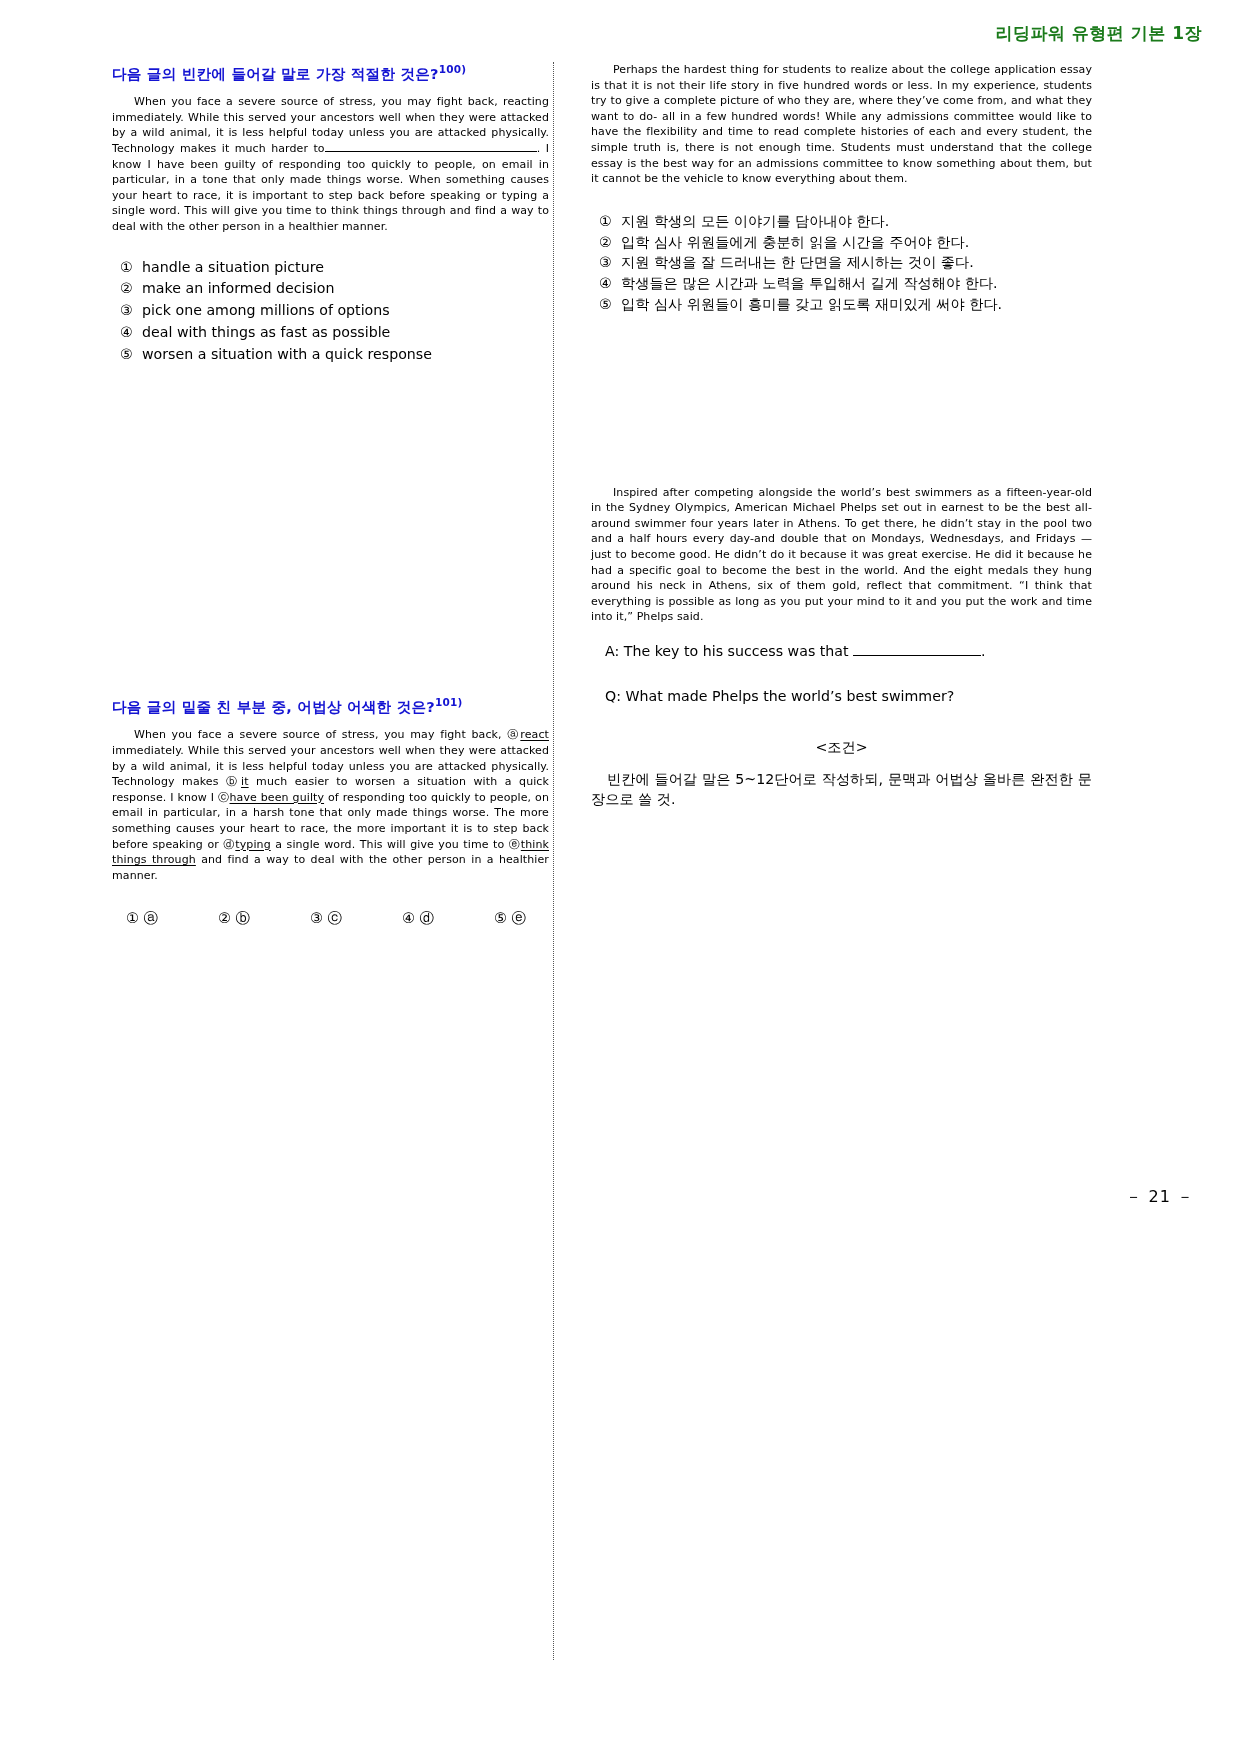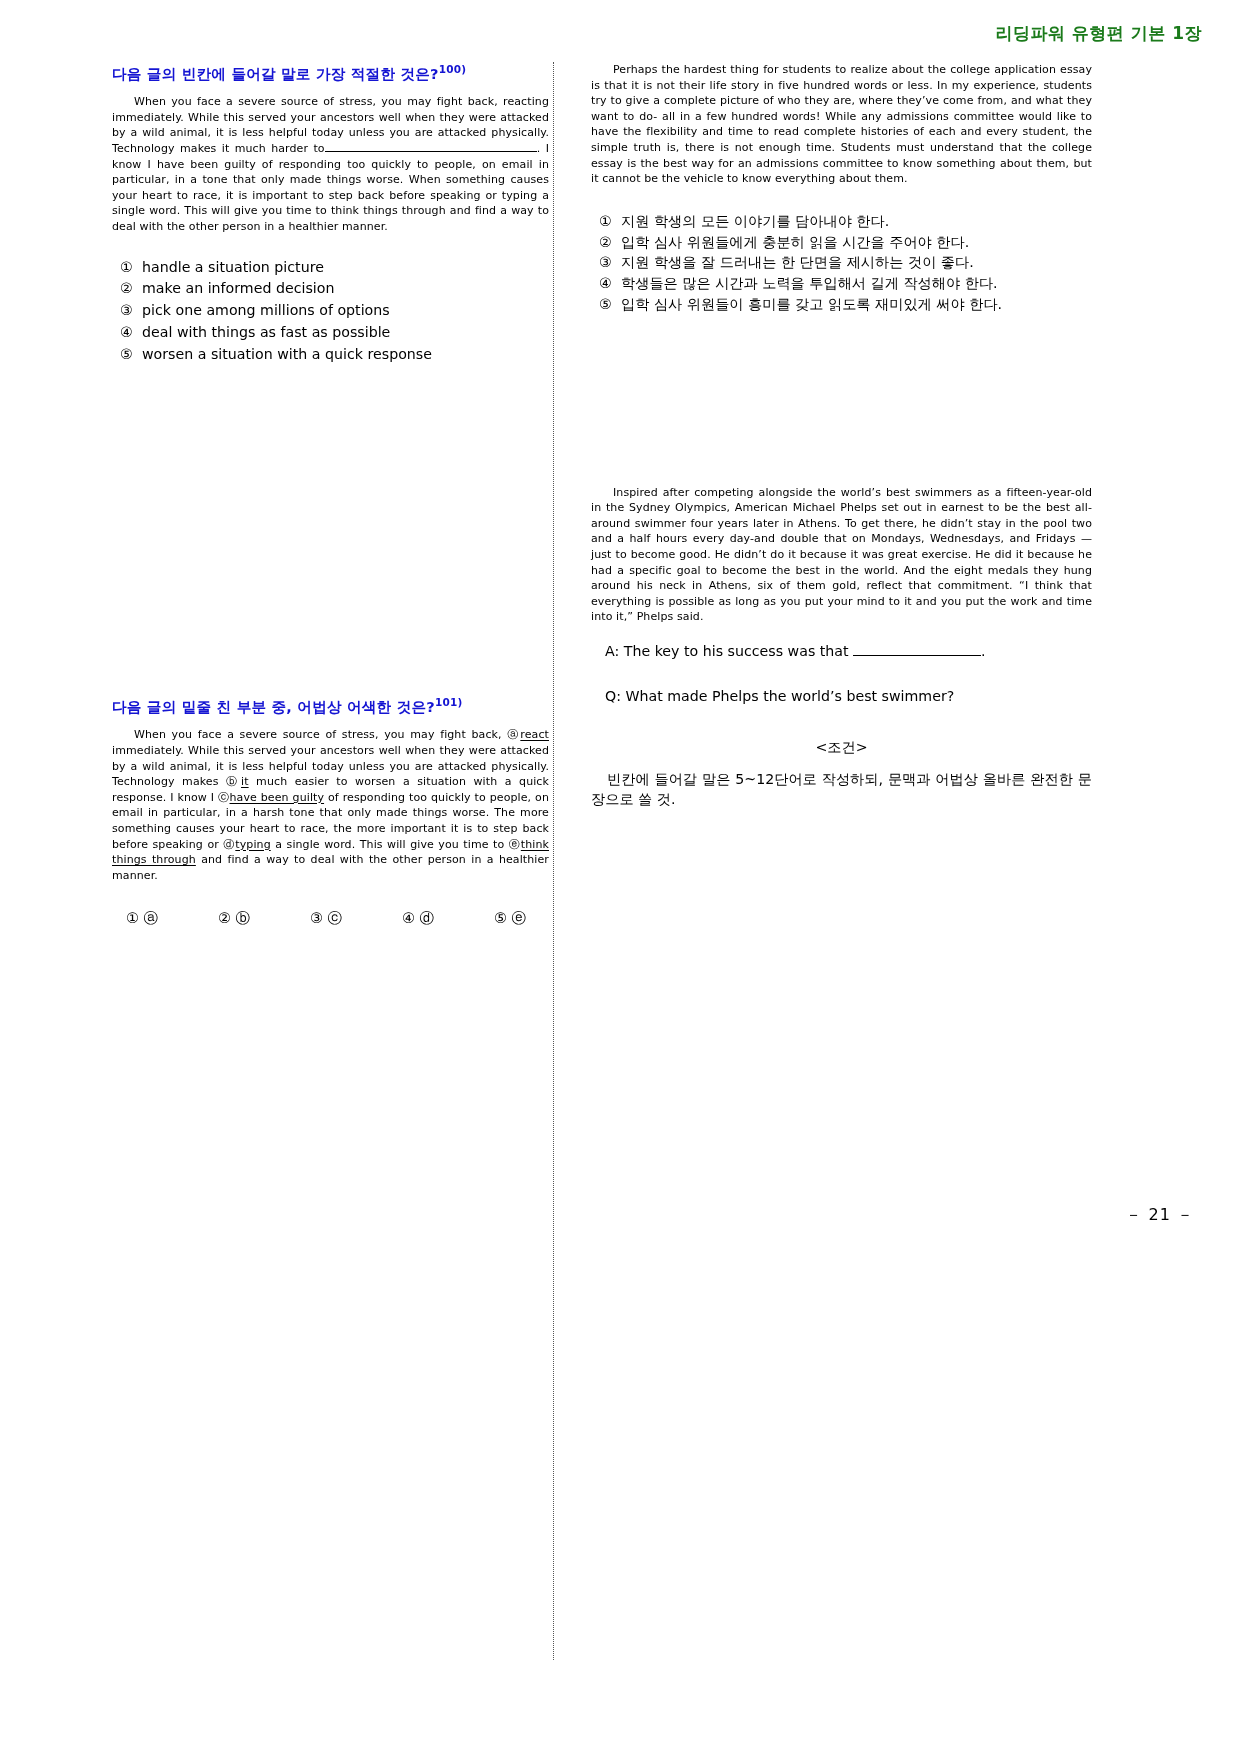--- a/index.html
+++ b/index.html
@@ -156,21 +156,21 @@
   .answer-line {
     margin-top: 30px;
     font-size: 13.4px;
     padding-left: 6px;
     white-space: nowrap;
   }
 
   
   .footer {
     position: absolute;
-    bottom: 34px;
+    bottom: 52px;
     right: 46px;
     font-size: 16px;
     letter-spacing: 1px;
   }
 
   .spacer-101 { height: 330px; }
 </style>
 </head>
 <body>
 

